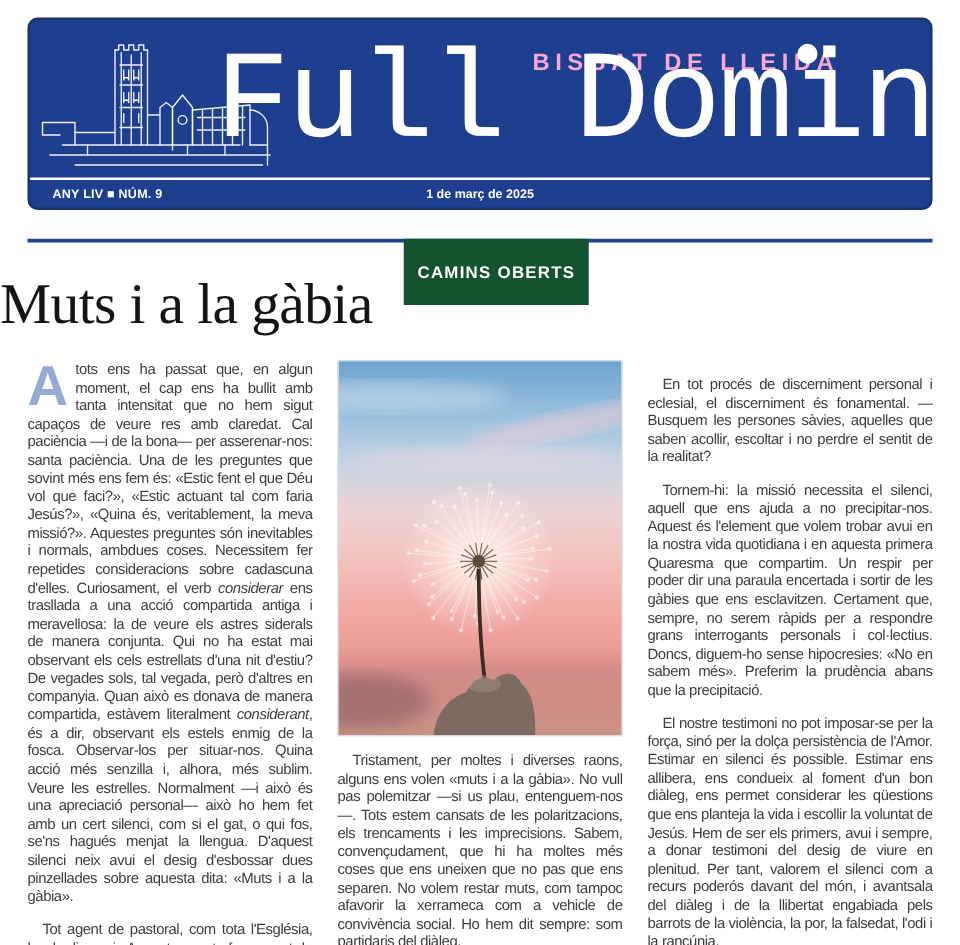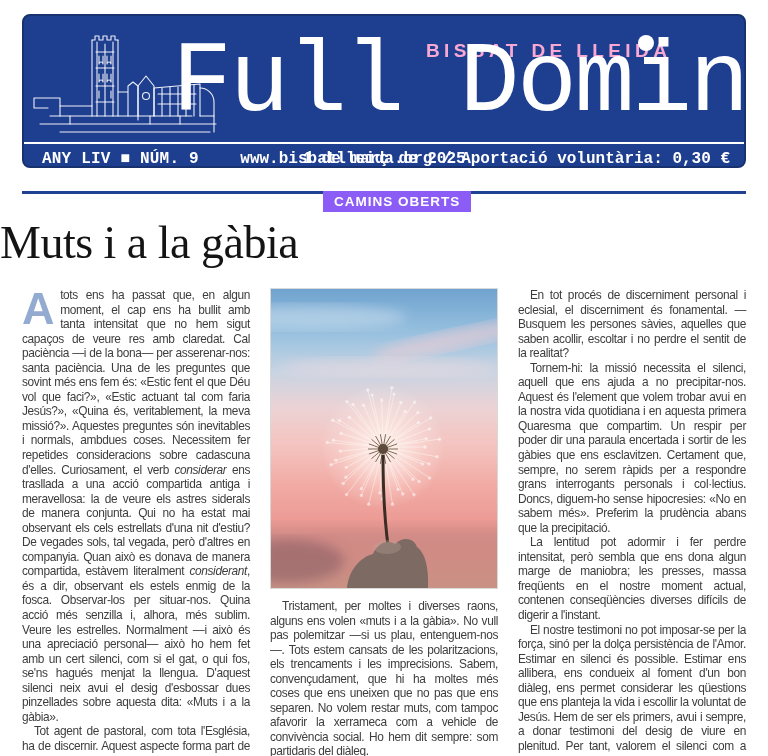--- a/index.html
+++ b/index.html
@@ -11,41 +11,41 @@
             background:#1e3e8f;border:2px solid #17326f;border-radius:8px;box-sizing:border-box;}
   .cathedral{position:absolute;left:6px;top:12px;width:196px;height:114px;}
   .brand-small{position:absolute;left:402px;top:24px;color:#f9a8d4;font-size:19px;
                font-weight:bold;letter-spacing:4.4px;white-space:nowrap;}
   .brand-dot{position:absolute;left:614px;top:19px;width:16px;height:16px;border-radius:50%;background:#fff;}
   .brand{position:absolute;left:148px;top:12px;color:#fff;
          font-family:Liberation Mono, monospace;font-size:100px;line-height:112px;
          letter-spacing:-2.5px;white-space:nowrap;}
   .mast-rule{position:absolute;left:0;right:0;top:126px;height:2px;background:#fff;}
   .mast-strip{position:absolute;left:0;right:0;top:128px;bottom:0;color:#fff;
-              font-size:16px;font-weight:bold;font-family:Liberation Mono, monospace;}
+              font-size:10px;font-weight:bold;}
   .issue{position:absolute;left:18px;top:6px;letter-spacing:.2px;}
   .mdate{position:absolute;left:50%;transform:translateX(-50%);top:6px;}
   .contact{position:absolute;right:14px;top:6px;}
 
   
   .kicker-rule{position:absolute;left:22px;top:191px;width:724px;height:3px;background:#1e4191;}
-  .kicker-badge{position:absolute;left:323px;top:191px;height:21px;background:#8b5cf6;
+  .kicker-badge{position:absolute;left:323px;top:191px;height:21px;background:#14532d;
                 color:#fff;font-weight:bold;font-size:13.5px;letter-spacing:1px;
-                padding:0 11px;display:flex;align-items:center;white-space:nowrap;}
+                padding:16px 11px;display:flex;align-items:center;white-space:nowrap;}
 
   
   .title{position:absolute;left:0;width:648px;top:216px;text-align:left;
          font-family:"Liberation Serif",serif;font-size:46px;color:#141414;letter-spacing:-.5px;}
 
   
   .columns{position:absolute;left:22px;top:288px;width:724px;display:flex;gap:20px;}
   .col{width:228px;}
   .col p{margin:0;font-size:11.9px;line-height:14.55px;letter-spacing:-.35px;
          text-align:justify;color:#3d3d3d;hyphens:auto;}
-  .col p.indent{text-indent:12px;}
+  .col p.indent{text-indent:12px;margin-top:12px;}
   .dropcap{float:left;font-size:45px;line-height:38px;font-weight:bold;color:#93abd1;
            margin:2px 6px 0 0;}
   .photo{width:228px;height:301px;box-sizing:border-box;border:1px solid #d9d9d9;
          margin-bottom:10px;background:#cfd8e4;}
   .photo svg{display:block;width:100%;height:100%;}
 </style>
 </head>
 <body>
 
 <div class="page">
@@ -76,21 +76,20 @@
     </svg>
 
     <div class="brand-small">BISBAT DE LLEIDA</div>
     <div class="brand-dot"></div>
     <div class="brand">Full Dominical</div>
 
     <div class="mast-rule"></div>
     <div class="mast-strip">
       <span class="issue">ANY LIV ■ NÚM. 9</span>
       <span class="mdate">1 de març de 2025</span>
-      <span class="contact">www.bisbatlleida.org / Aportació voluntària: 0,30 €</span>
     </div>
   </div>
 
   <div class="kicker-rule"></div>
   <div class="kicker-badge">CAMINS OBERTS</div>
 
   <div class="title">Muts i a la gàbia</div>
 
   <div class="columns">
 
@@ -250,19 +249,18 @@
           <path d="M76,299 C78,280 90,268 102,265 C106,255 116,250 124,255 C132,247 143,249 146,258 C154,264 158,278 157,299 Z" fill="#7c6a63"></path>
           <ellipse cx="116" cy="258" rx="14" ry="7" fill="rgba(190,160,150,0.35)"></ellipse>
         </svg>
       </div>
       <p class="indent">Tristament, per moltes i diverses raons, alguns ens volen «muts i a la gàbia». No vull pas polemitzar —si us plau, entenguem-nos—. Tots estem cansats de les polaritzacions, els trencaments i les imprecisions. Sabem, convençudament, que hi ha moltes més coses que ens uneixen que no pas que ens separen. No volem restar muts, com tampoc afavorir la xerrameca com a vehicle de convivència social. Ho hem dit sempre: som partidaris del diàleg.</p>
     </div>
 
     <div class="col">
       <p class="indent">En tot procés de discerniment personal i eclesial, el discerniment és fonamental. —Busquem les persones sàvies, aquelles que saben acollir, escoltar i no perdre el sentit de la realitat?</p>
       <p class="indent">Tornem-hi: la missió necessita el silenci, aquell que ens ajuda a no precipitar-nos. Aquest és l'element que volem trobar avui en la nostra vida quotidiana i en aquesta primera Quaresma que compartim. Un respir per poder dir una paraula encertada i sortir de les gàbies que ens esclavitzen. Certament que, sempre, no serem ràpids per a respondre grans interrogants personals i col·lectius. Doncs, diguem-ho sense hipocresies: «No en sabem més». Preferim la prudència abans que la precipitació.</p>
-      <p class="indent">La lentitud pot adormir i fer perdre intensitat, però sembla que ens dona algun marge de maniobra; les presses, massa freqüents en el nostre moment actual, contenen conseqüències diverses difícils de digerir a l'instant.</p>
       <p class="indent">El nostre testimoni no pot imposar-se per la força, sinó per la dolça persistència de l'Amor. Estimar en silenci és possible. Estimar ens allibera, ens condueix al foment d'un bon diàleg, ens permet considerar les qüestions que ens planteja la vida i escollir la voluntat de Jesús. Hem de ser els primers, avui i sempre, a donar testimoni del desig de viure en plenitud. Per tant, valorem el silenci com a recurs poderós davant del món, i avantsala del diàleg i de la llibertat engabiada pels barrots de la violència, la por, la falsedat, l'odi i la rancúnia.</p>
 
     </div>
 
   </div>
 </div>
 
 </body></html>

